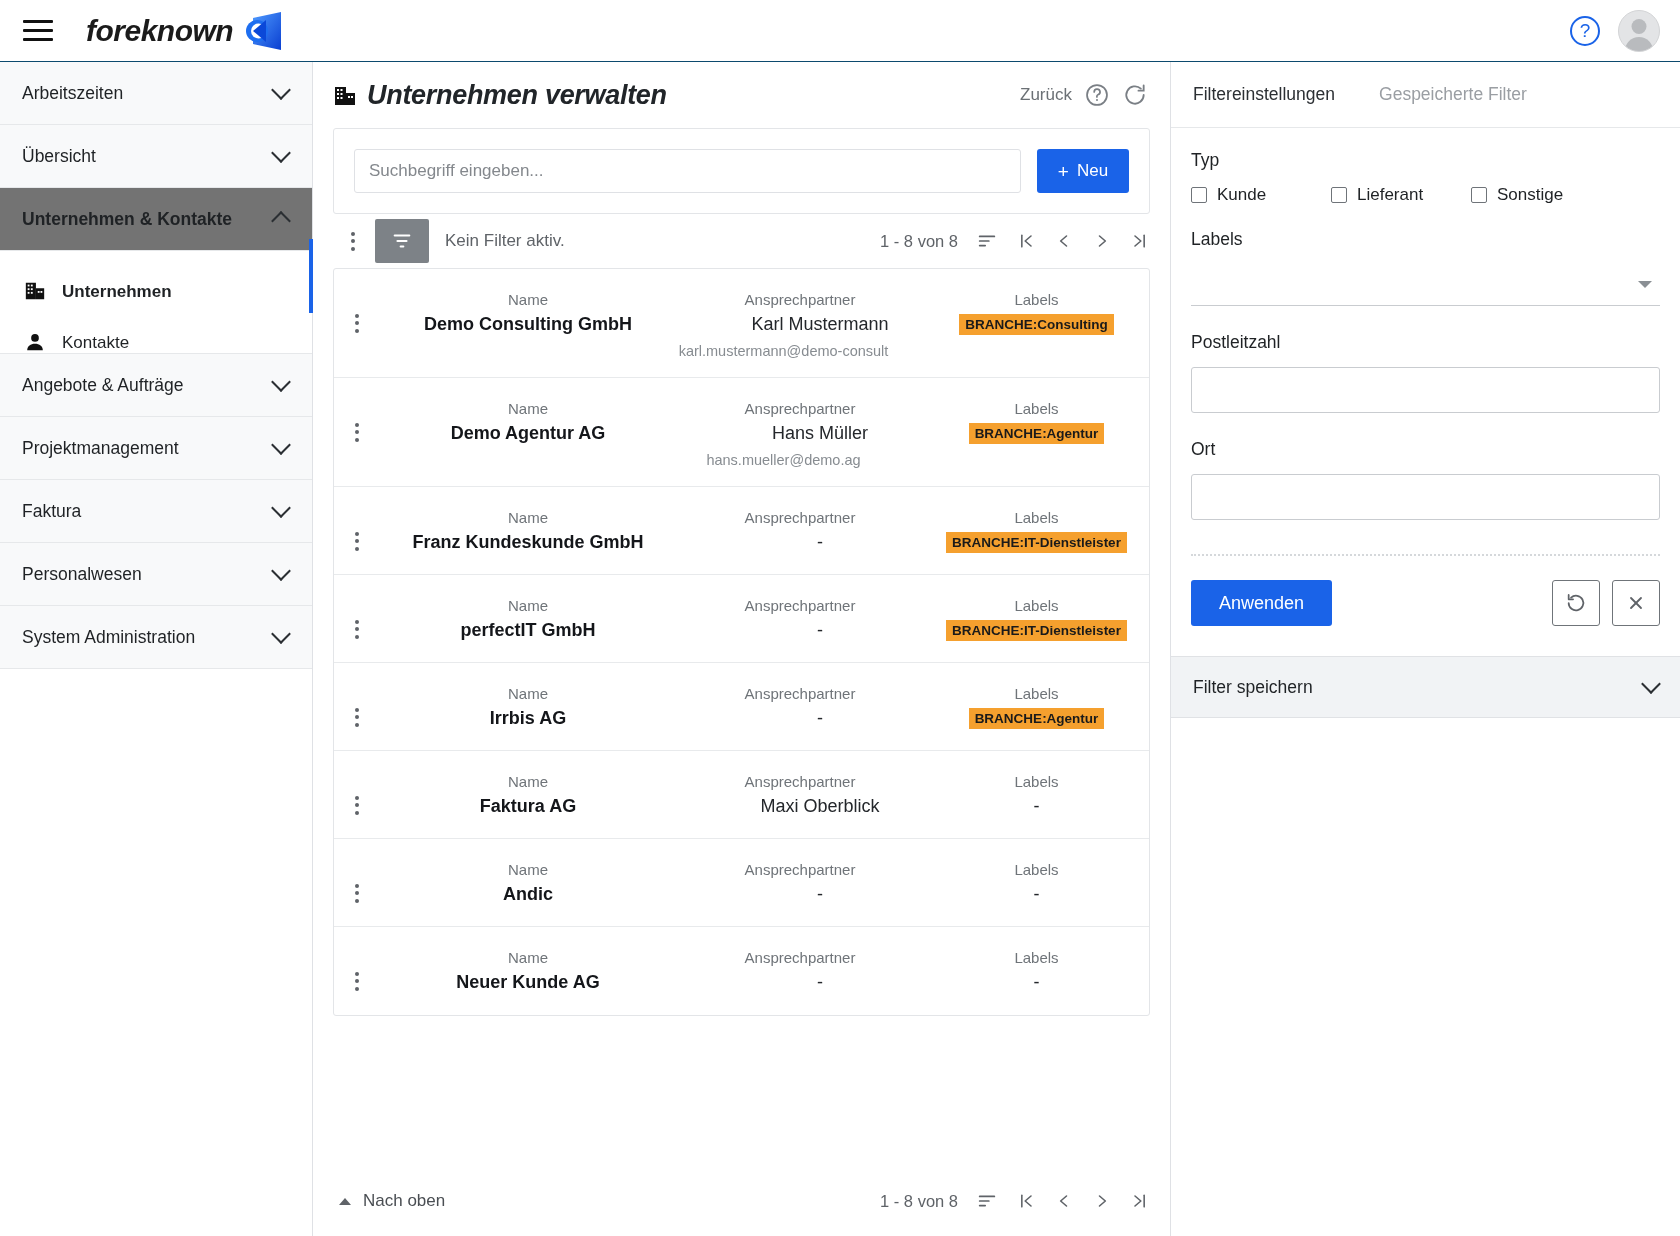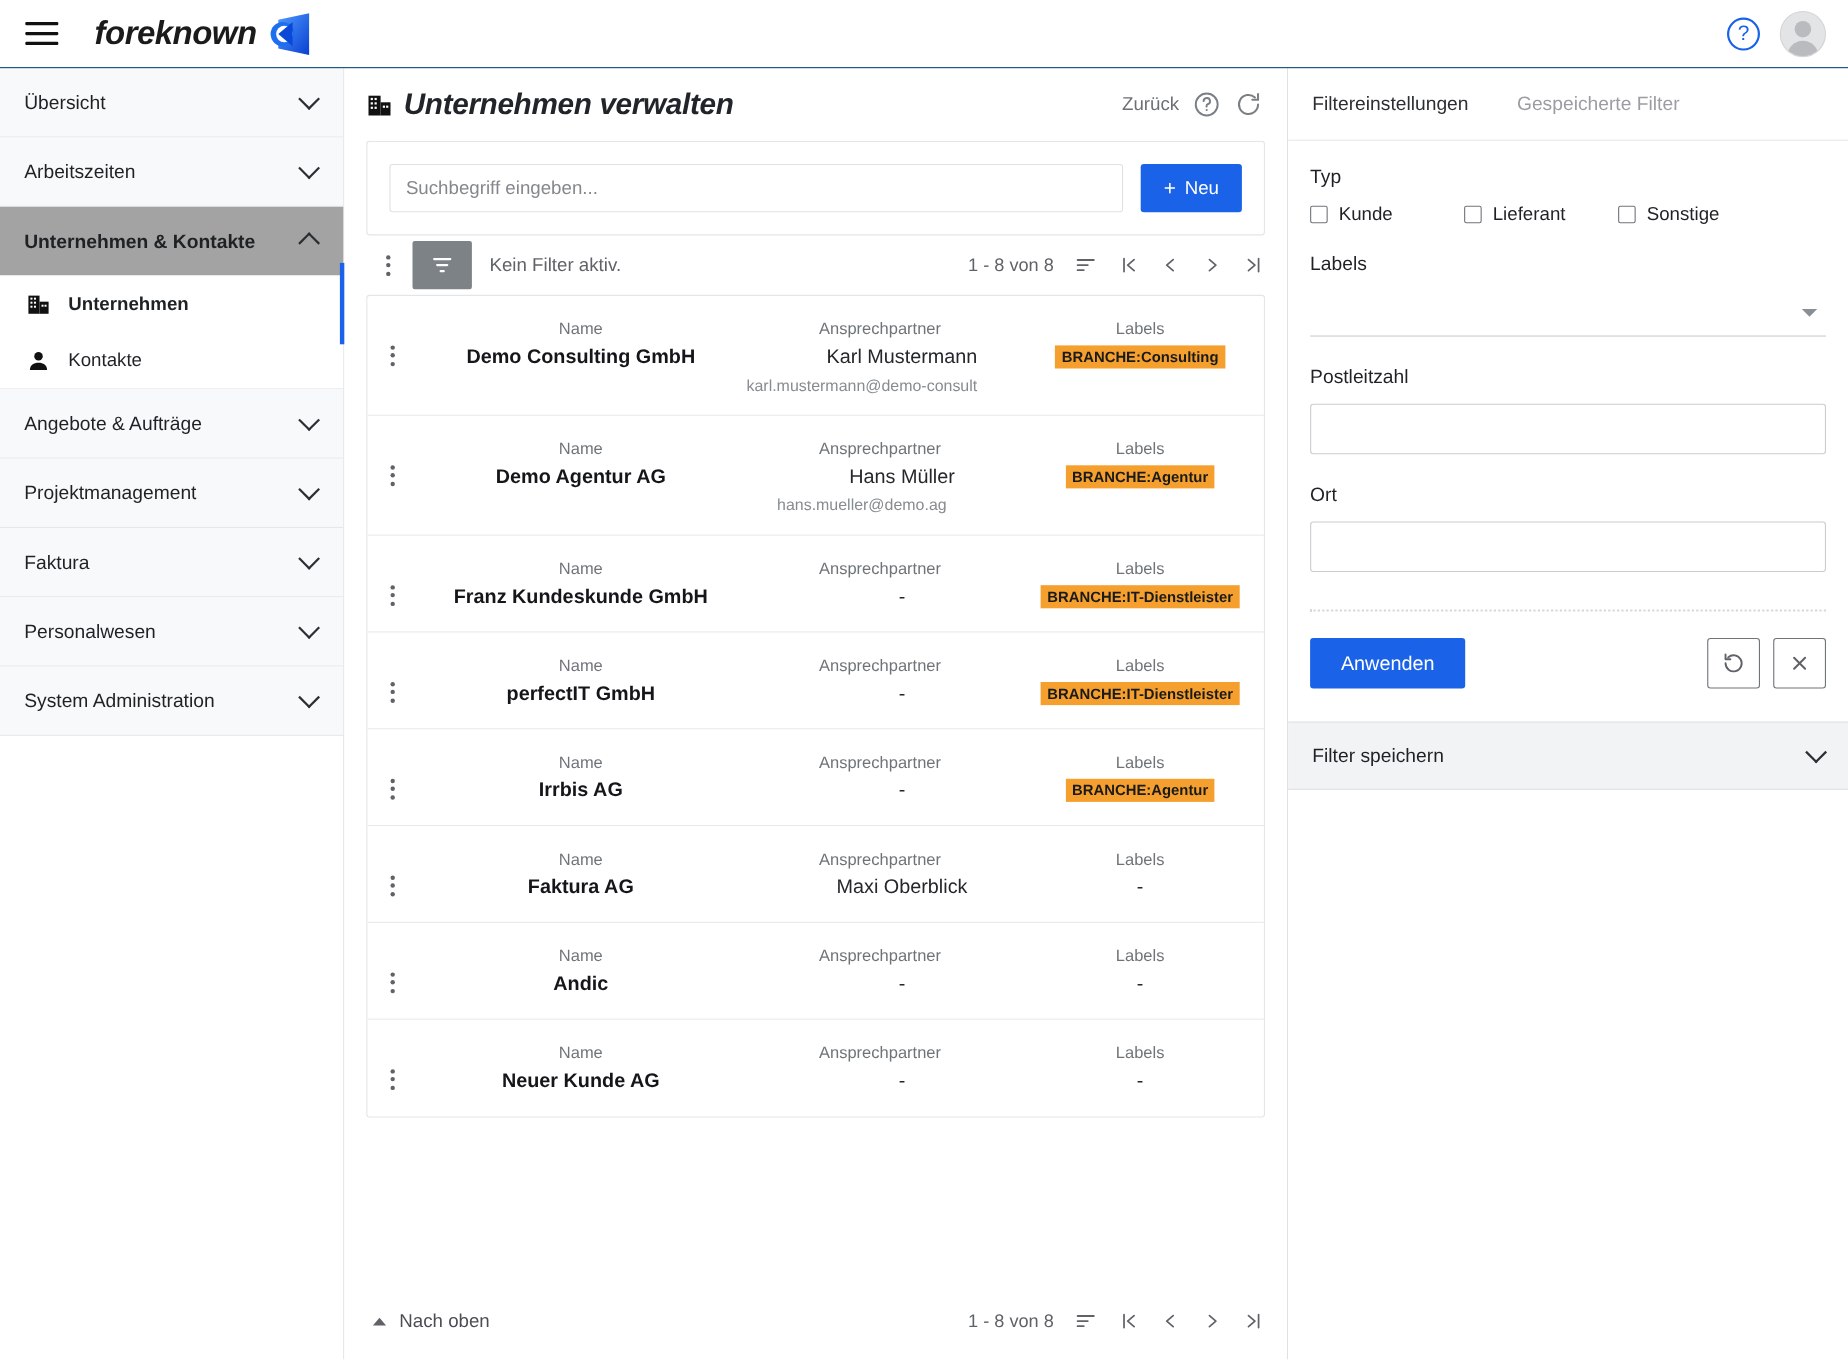--- a/index.html
+++ b/index.html
@@ -45,28 +45,28 @@
   
   .layout { display: flex; width:1680px; height: 1174px; }
 
   
   .sidebar { width: 313px; height:100%; background:#ffffff; border-right:1px solid #dfe1e5; }
   .nav-group {
     height: 63px; display:flex; align-items:center; justify-content:space-between;
     padding: 0 24px 0 22px; background:#f8f9fa;
     border-bottom: 1px solid #e6e8ea; cursor:pointer;
   }
-  .nav-group.expanded { background:#a3a3a3; }
+  .nav-group.expanded { background:#737373; }
   .nav-group-label { font-size: 17.5px; color:#1f2225; }
   .nav-group.expanded .nav-group-label { font-weight:600; }
   .chev { width: 14px; height: 14px; border-right:2.6px solid #2b2f33; border-bottom:2.6px solid #2b2f33;
           transform: rotate(45deg); margin-top:-6px; }
   .chev.up { transform: rotate(-135deg); margin-top: 4px; }
   .sub-wrap { background:#ffffff; border-bottom:1px solid #e6e8ea; }
-  .sub-item { height:51px; display:flex; align-items:center; gap:16px; padding-left:24px; position:relative; cursor:pointer; }
+  .sub-item { height:51px; display:flex; align-items:flex-end; gap:16px; padding-left:24px; position:relative; cursor:pointer; }
   .sub-item.active { }
   .sub-item.active::after {
     content:""; position:absolute; right:-1px; top:-12px; width:4px; height:74px; background:#1a63e8;
   }
   .sub-label { font-size:17px; color:#1f2225; }
   .sub-item.active .sub-label { font-weight:700; }
   .ico { width:22px; height:22px; display:inline-block; color:#111; }
 
   
   .main { flex:1 1 auto; width: 858px; height:100%; background:#ffffff; display:flex; flex-direction:column;
@@ -205,26 +205,26 @@
     <div class="help-circle">?</div>
     <div class="avatar"></div>
   </div>
 </div>
 
 <div class="layout">
 
   <div class="sidebar">
 
     <div class="nav-group">
+      <span class="nav-group-label">Arbeitszeiten</span>
+      <span class="chev"></span>
+    </div>
+
+    <div class="nav-group">
       <span class="nav-group-label">Übersicht</span>
-      <span class="chev"></span>
-    </div>
-
-    <div class="nav-group">
-      <span class="nav-group-label">Arbeitszeiten</span>
       <span class="chev"></span>
     </div>
 
     <div class="nav-group expanded">
       <span class="nav-group-label">Unternehmen &amp; Kontakte</span>
       <span class="chev up"></span>
     </div>
 
     <div class="sub-wrap">
       <div class="sub-item active">

